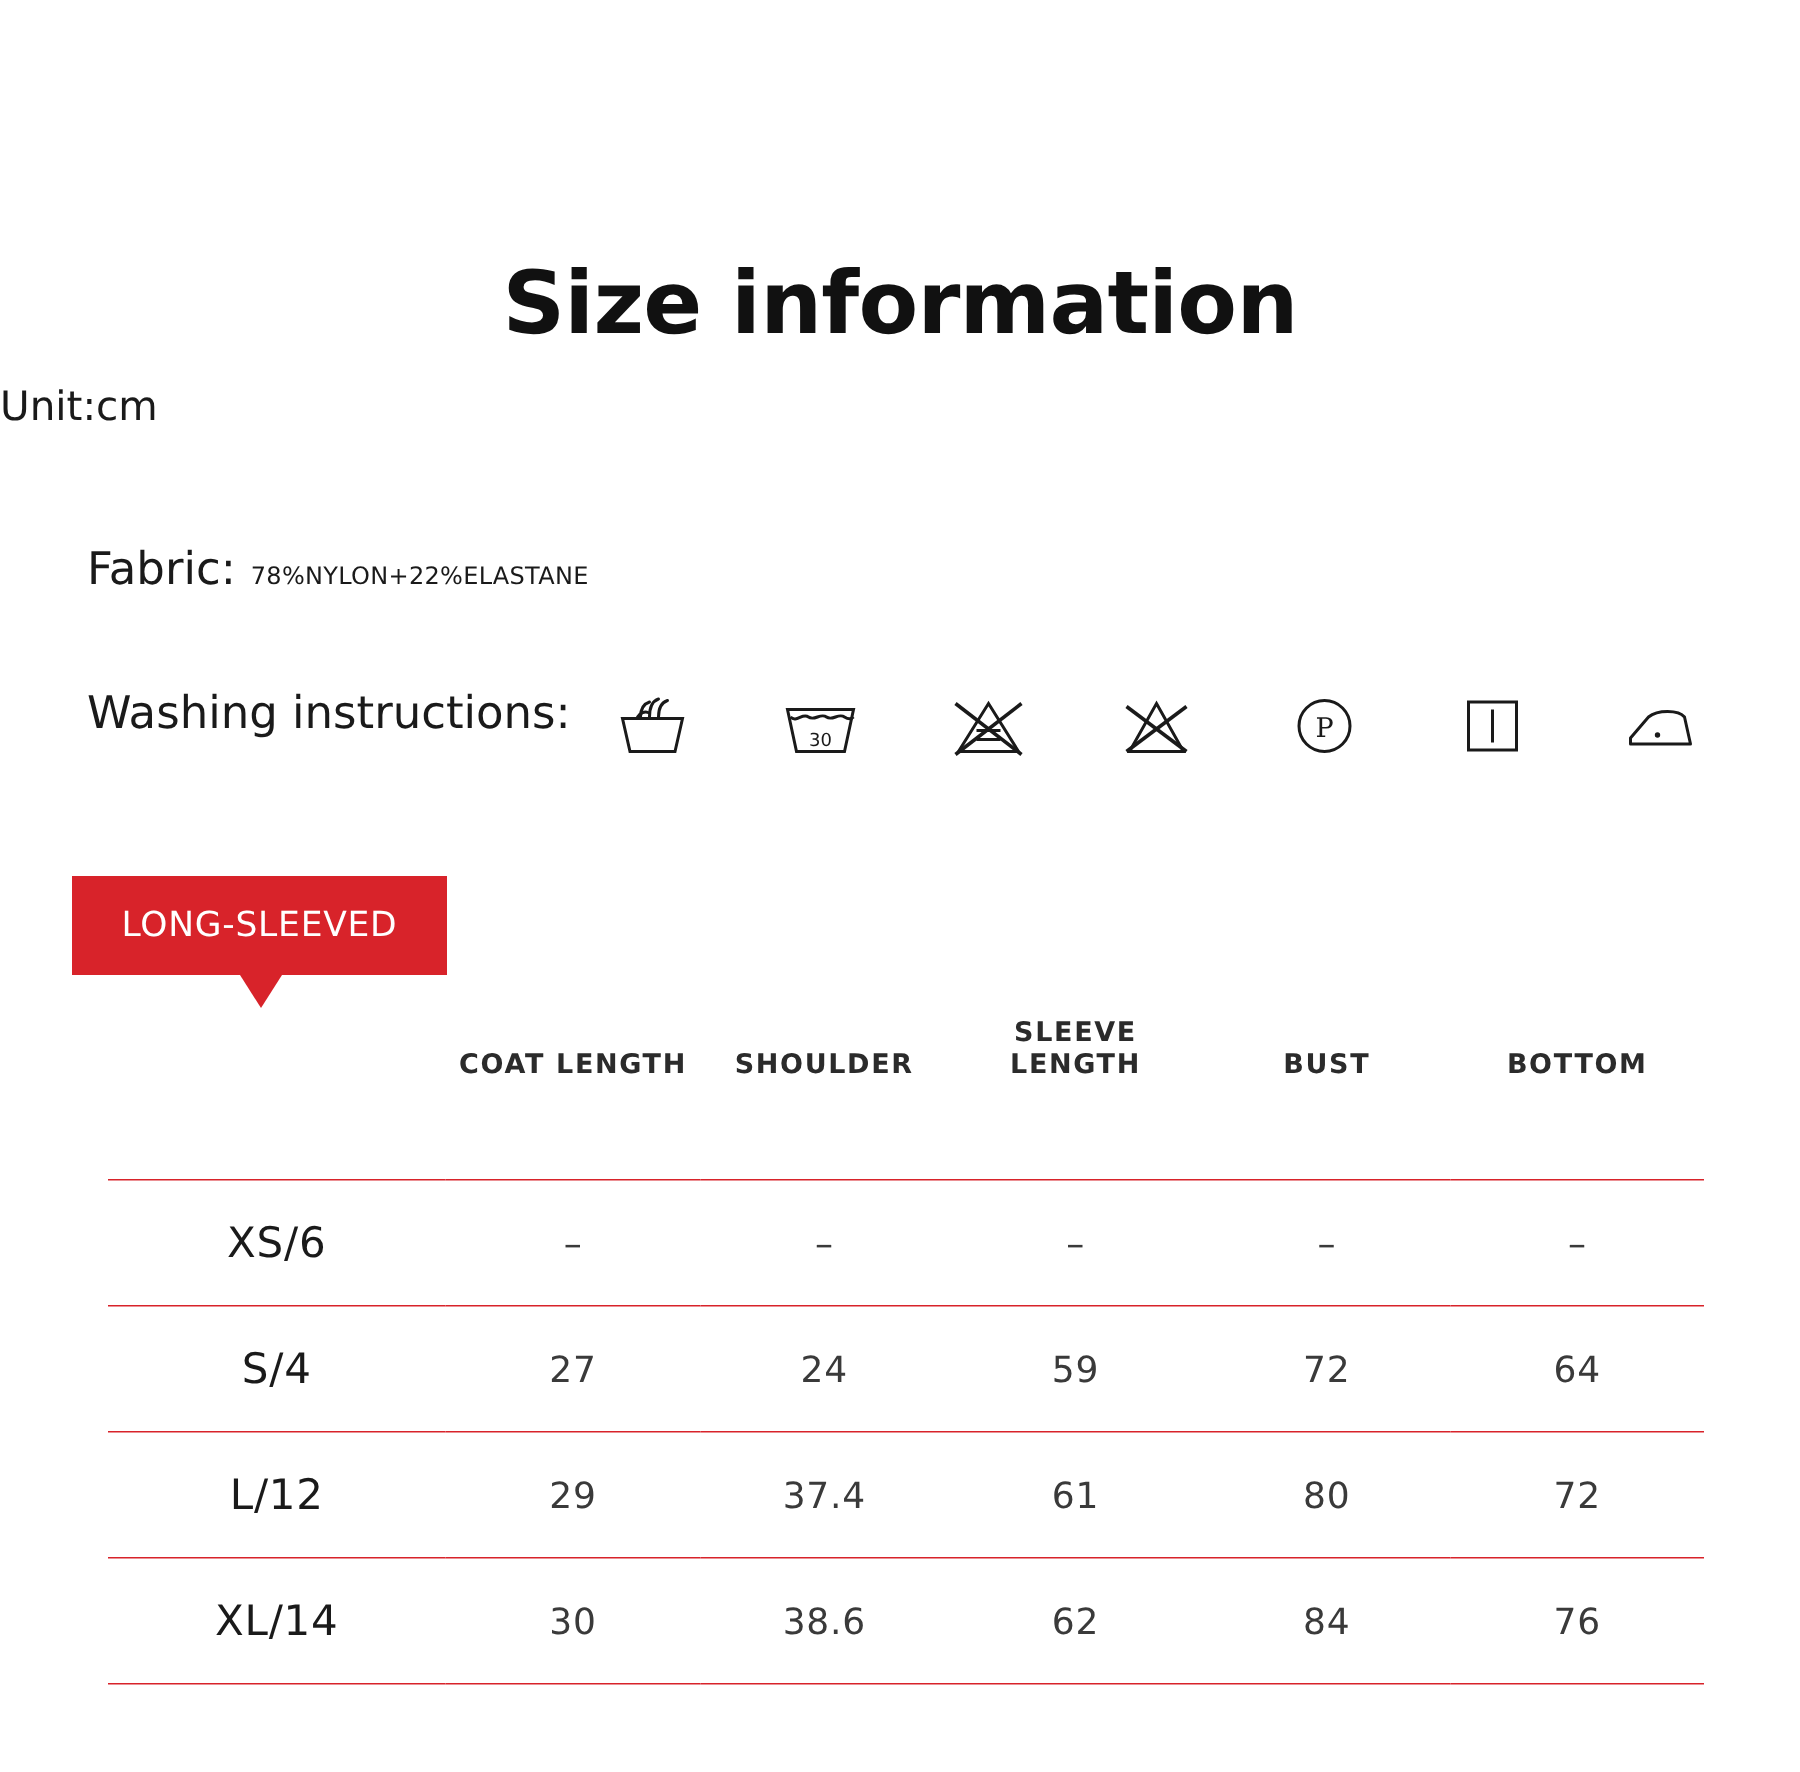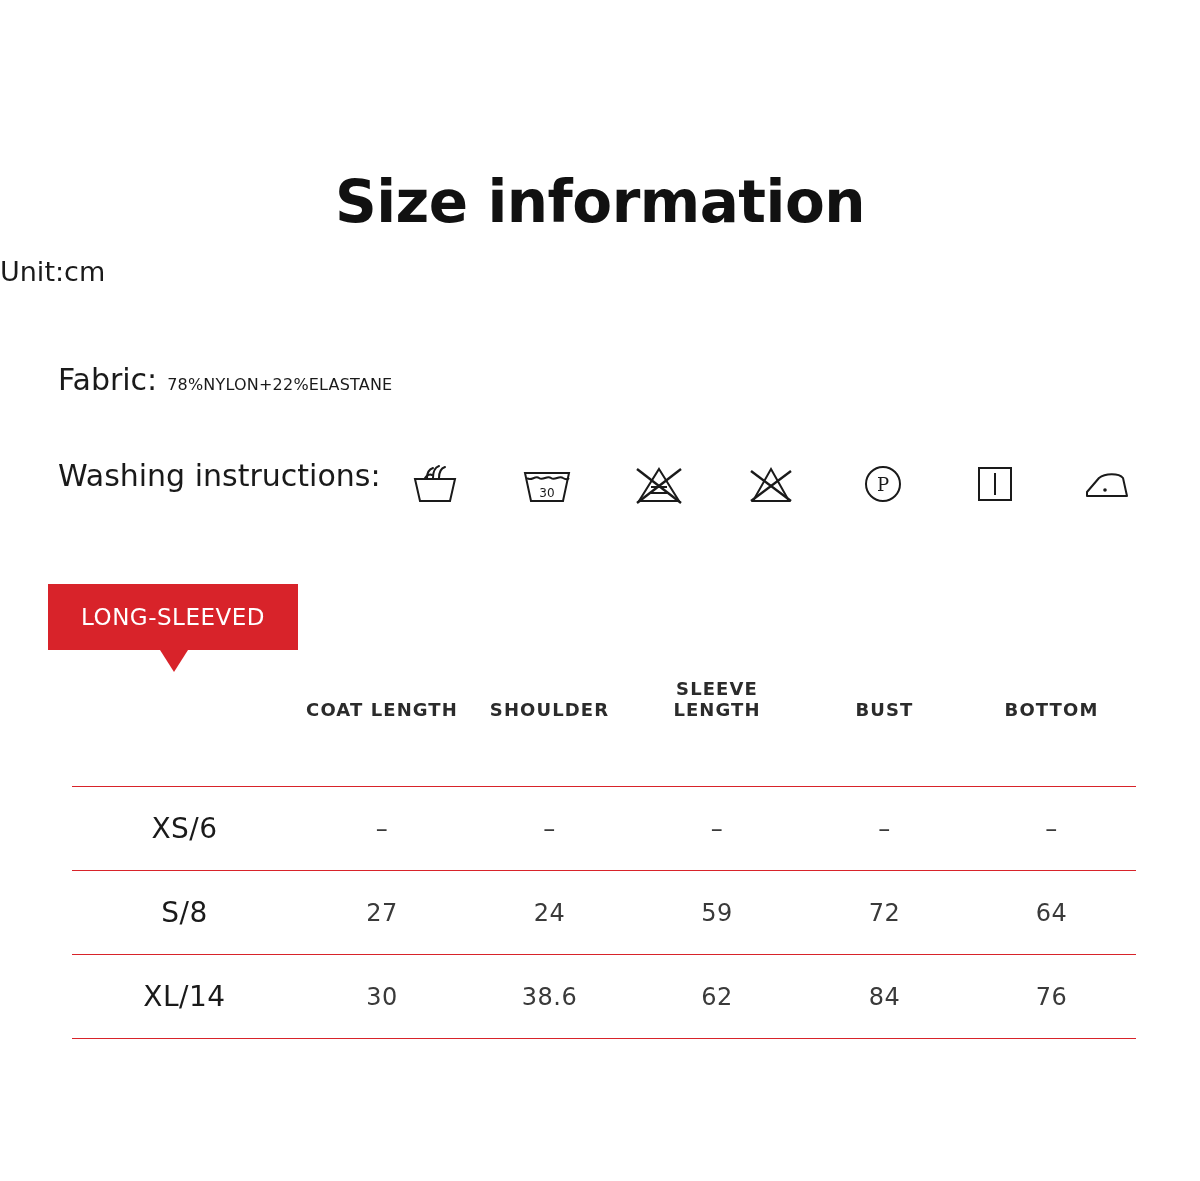--- a/index.html
+++ b/index.html
@@ -268,26 +268,34 @@
     <tbody>
       <tr>
         <td class="size">XS/6</td>
         <td>–</td>
         <td>–</td>
         <td>–</td>
         <td>–</td>
         <td>–</td>
       </tr>
       <tr>
-        <td class="size">S/8</td>
+        <td class="size">S/4</td>
         <td>27</td>
         <td>24</td>
         <td>59</td>
         <td>72</td>
         <td>64</td>
+      </tr>
+      <tr>
+        <td class="size">L/12</td>
+        <td>29</td>
+        <td>37.4</td>
+        <td>61</td>
+        <td>80</td>
+        <td>72</td>
       </tr>
       <tr>
         <td class="size">XL/14</td>
         <td>30</td>
         <td>38.6</td>
         <td>62</td>
         <td>84</td>
         <td>76</td>
       </tr>
     </tbody>

